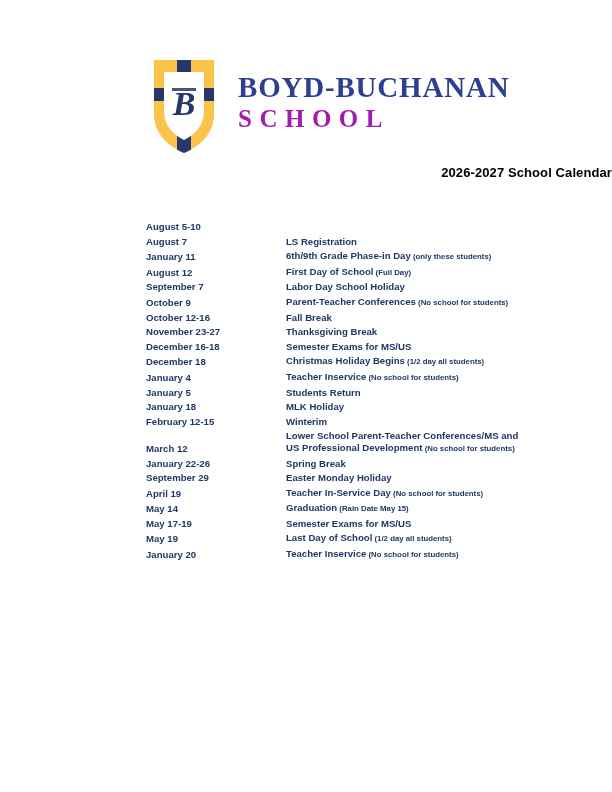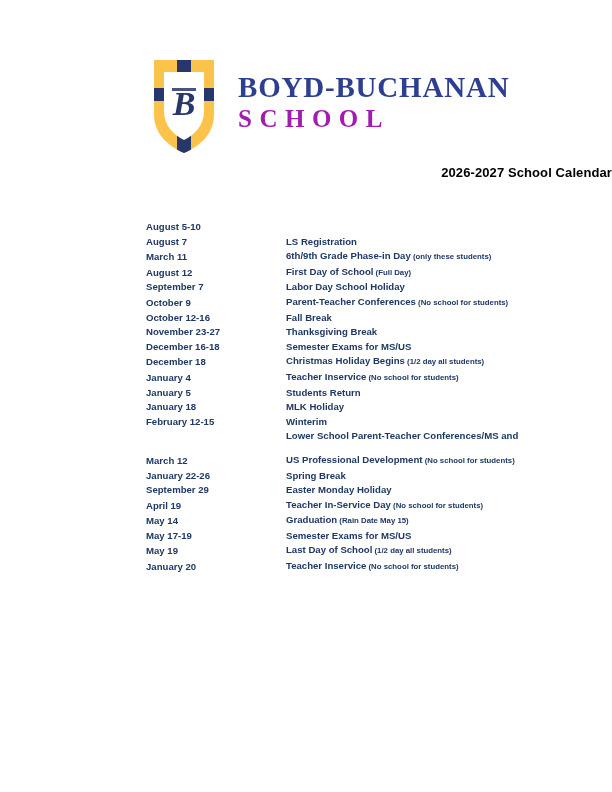--- a/index.html
+++ b/index.html
@@ -102,21 +102,20 @@
     color: #1f3864;
     line-height: 11.6px;
   }
   .cal-note {
     font-size: 7.8px;
     font-weight: bold;
     color: #1f3864;
   }
   .cal-event .line2 {
     display: block;
-    margin-top: 12px;
   }
 </style>
 </head>
 <body>
 
 <div class="header">
   <div class="logo-block">
 
     <svg class="shield" viewBox="0 0 64 97">
       <defs>
@@ -150,21 +149,21 @@
 
 <div class="calendar">
     <div class="cal-row">
       <div class="cal-date">August 5-10</div>
     </div>
     <div class="cal-row">
       <div class="cal-date">August 7</div>
       <div class="cal-event"><span>LS Registration</span></div>
     </div>
     <div class="cal-row">
-      <div class="cal-date">March 11</div>
+      <div class="cal-date">January 11</div>
       <div class="cal-event"><span>6th/9th Grade Phase-in Day</span><span class="cal-note"> (only these students)</span></div>
     </div>
     <div class="cal-row">
       <div class="cal-date">August 12</div>
       <div class="cal-event"><span>First Day of School</span><span class="cal-note"> (Full Day)</span></div>
     </div>
     <div class="cal-row">
       <div class="cal-date">September 7</div>
       <div class="cal-event"><span>Labor Day School Holiday</span></div>
     </div>

